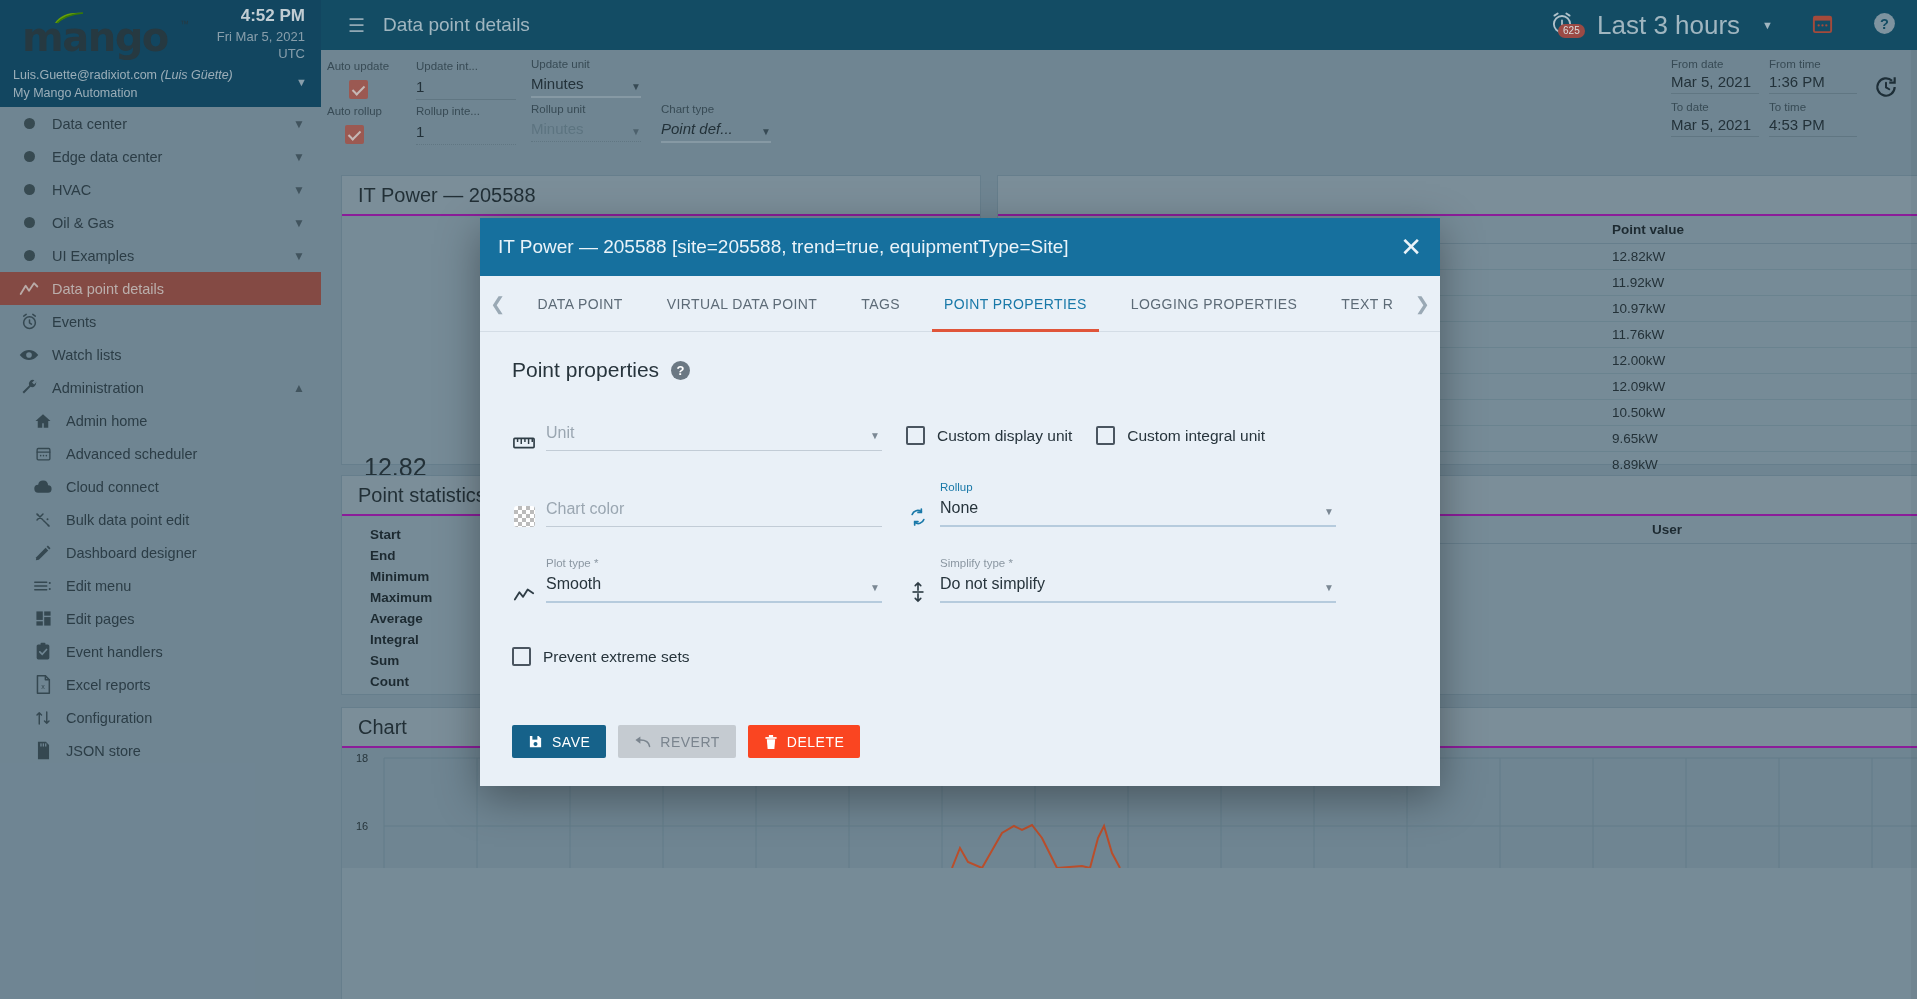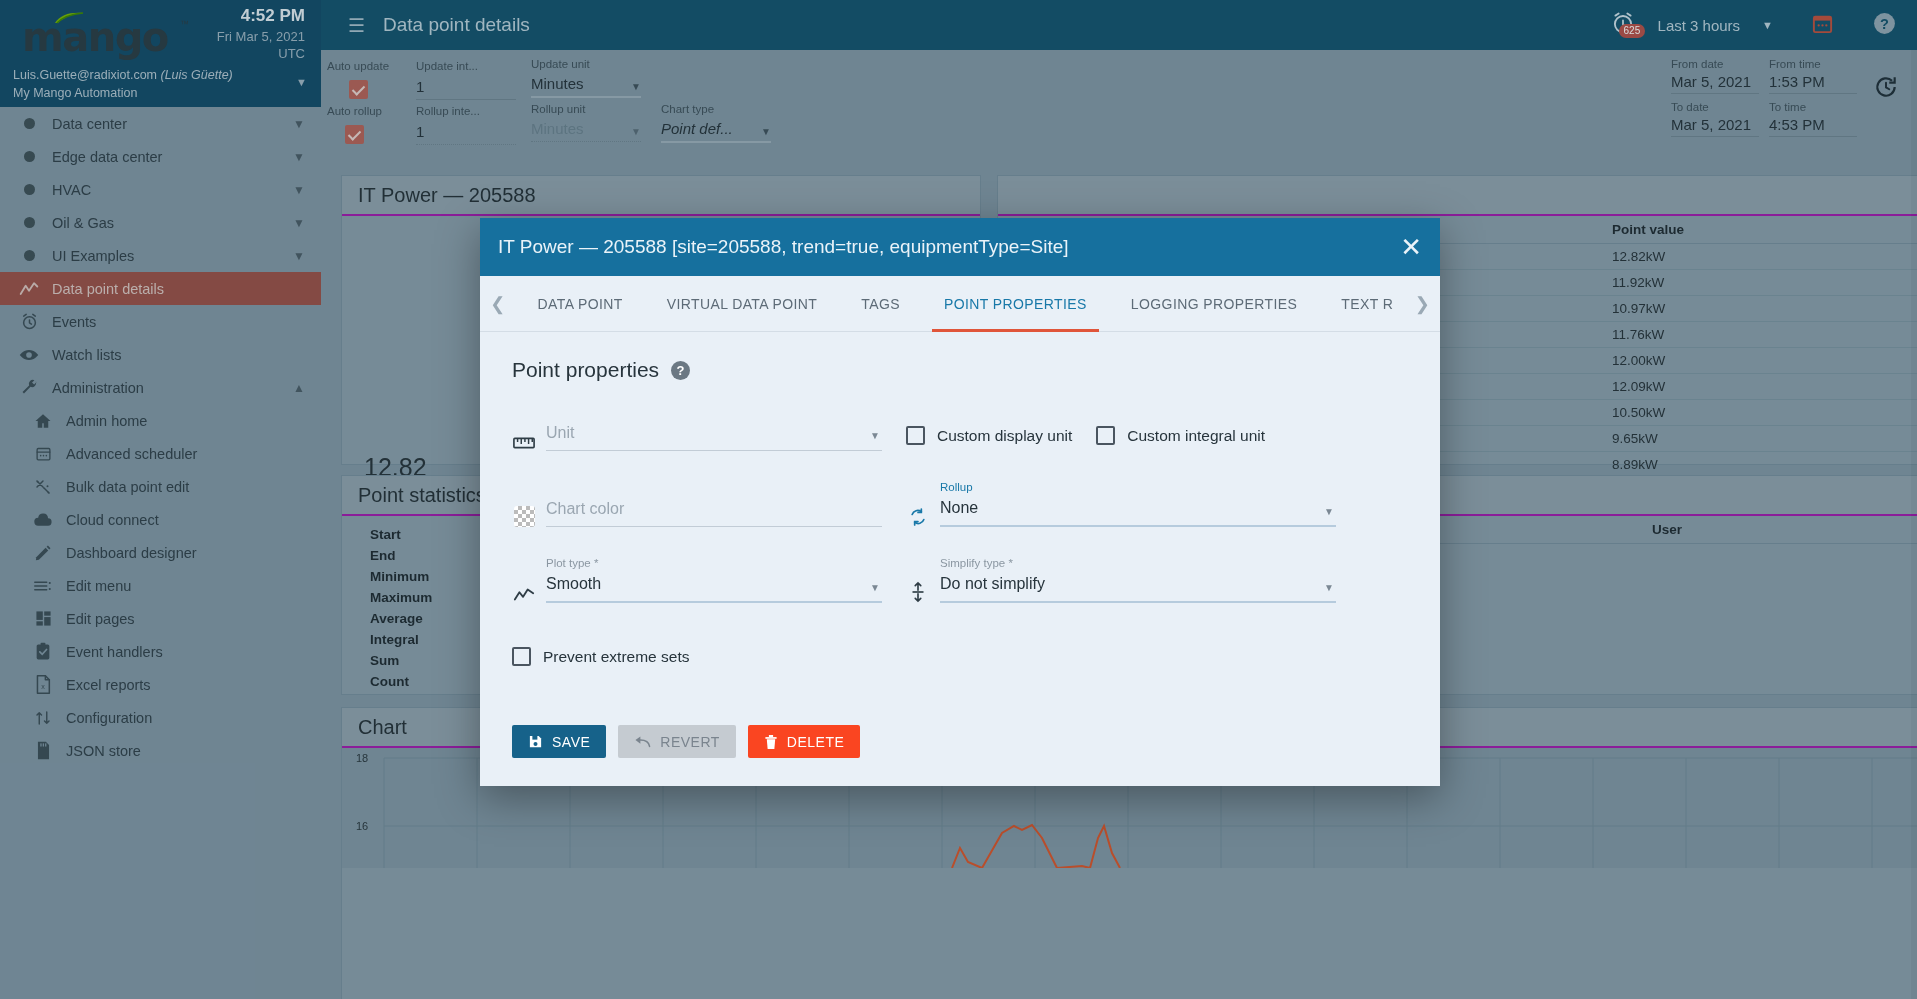--- a/index.html
+++ b/index.html
@@ -79,21 +79,21 @@
   #hamburger { margin-left: 27px; color: #a9c2cf; font-size: 19px; cursor: pointer; line-height: 1;}
   #topbar-title { margin-left: 18px; color: #bcd2dd; font-size: 19px; }
   #topbar-right {
     margin-left: auto; display: flex; align-items: center; gap: 12px; padding-right: 20px;
   }
   #alarm-wrap { position: relative; margin-right: 10px; }
   .badge {
     position: absolute; left: 9px; top: 14px; background: #b5524a; color: #fff;
     font-size: 10px; border-radius: 9px; padding: 1px 5px; line-height: 1.2;
   }
-  #range-label { color: #bcd2dd; font-size: 15px; margin-right: 10px; }
+  #range-label { color: #bcd2dd; font-size: 26px; margin-right: 10px; }
   #range-caret { color: #bcd2dd; font-size: 11px; margin-right: 26px; cursor: pointer;}
   .cal-icon { margin-right: 26px; cursor: pointer; }
   .help-icon { cursor: pointer; }
 
   
   #subbar {
     position: absolute; left: 321px; top: 50px; right: 0; height: 105px;
     background: #8198a6; z-index: 3;
   }
   .field-lbl { font-size: 11.5px; color: #3f525d; white-space: nowrap; }
@@ -369,37 +369,37 @@
             <path d="M3 10h18" stroke="#3c4f59" stroke-width="1.9" fill="none" stroke-linecap="round" stroke-linejoin="round"></path>
             <circle cx="8" cy="15" r="1.1" fill="#3c4f59"></circle>
             <circle cx="12" cy="15" r="1.1" fill="#3c4f59"></circle>
             <circle cx="16" cy="15" r="1.1" fill="#3c4f59"></circle>
           </svg>
         </span>
         <span class="lbl">Advanced scheduler</span>
       </div>
       <div class="nav-item child">
         <span class="ic">
+          <svg width="20" height="15" viewBox="0 0 24 17">
+            <path d="M6.5 16h11a4.5 4.5 0 0 0 .6-9A6 6 0 0 0 6.2 6.4 4.8 4.8 0 0 0 6.5 16z" fill="#3c4f59"></path>
+          </svg>
+        </span>
+        <span class="lbl">Cloud connect</span>
+      </div>
+      <div class="nav-item child">
+        <span class="ic">
           <svg width="18" height="18" viewBox="0 0 24 24">
             <path d="M4 4 L12 12 M12 4 L4 12" stroke="#3c4f59" stroke-width="1.9" fill="none" stroke-linecap="round" stroke-linejoin="round"></path>
             <path d="M3.5 3.5 L6.5 4 L4 6.5 Z" fill="#3c4f59"></path>
             <path d="M20 20 L13 13" stroke="#3c4f59" stroke-width="1.9" fill="none" stroke-linecap="round" stroke-linejoin="round"></path>
             <path d="M20.5 20.5 L17.5 20 L20 17.5 Z" fill="#3c4f59"></path>
             <circle cx="18" cy="11" r="1.3" fill="#3c4f59"></circle>
           </svg>
         </span>
         <span class="lbl">Bulk data point edit</span>
-      </div>
-      <div class="nav-item child">
-        <span class="ic">
-          <svg width="20" height="15" viewBox="0 0 24 17">
-            <path d="M6.5 16h11a4.5 4.5 0 0 0 .6-9A6 6 0 0 0 6.2 6.4 4.8 4.8 0 0 0 6.5 16z" fill="#3c4f59"></path>
-          </svg>
-        </span>
-        <span class="lbl">Cloud connect</span>
       </div>
       <div class="nav-item child">
         <span class="ic">
           <svg width="18" height="18" viewBox="0 0 24 24">
             <path d="M3 17.5 L15.5 5 L19 8.5 L6.5 21 L2.5 21.5z" fill="#3c4f59"></path>
             <path d="M16.8 3.7 L18.5 2 L22 5.5 L20.3 7.2z" fill="#3c4f59"></path>
           </svg>
         </span>
         <span class="lbl">Dashboard designer</span>
       </div>
@@ -551,21 +551,21 @@
 
   <div id="daterange">
     <div>
       <div style="display:flex;">
         <div class="dr-cell">
           <div class="field-lbl">From date</div>
           <div class="field-val underline">Mar 5, 2021</div>
         </div>
         <div class="dr-cell">
           <div class="field-lbl">From time</div>
-          <div class="field-val underline">1:53 PM</div>
+          <div class="field-val underline">1:36 PM</div>
         </div>
       </div>
       <div style="display:flex;margin-top:7px;">
         <div class="dr-cell">
           <div class="field-lbl">To date</div>
           <div class="field-val underline">Mar 5, 2021</div>
         </div>
         <div class="dr-cell">
           <div class="field-lbl">To time</div>
           <div class="field-val underline">4:53 PM</div>

